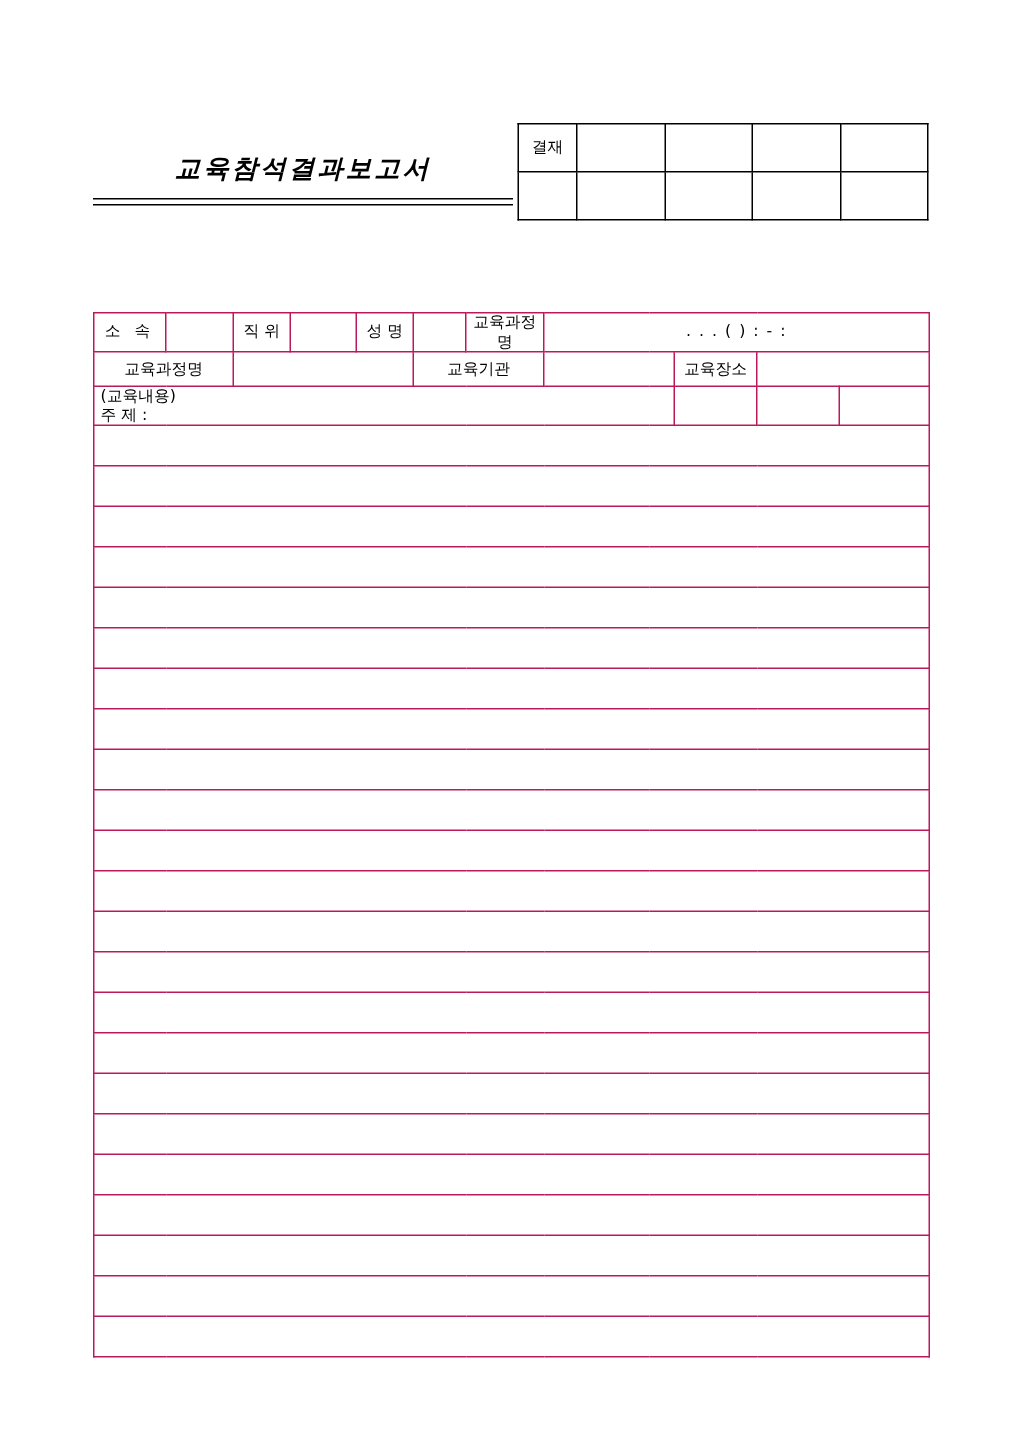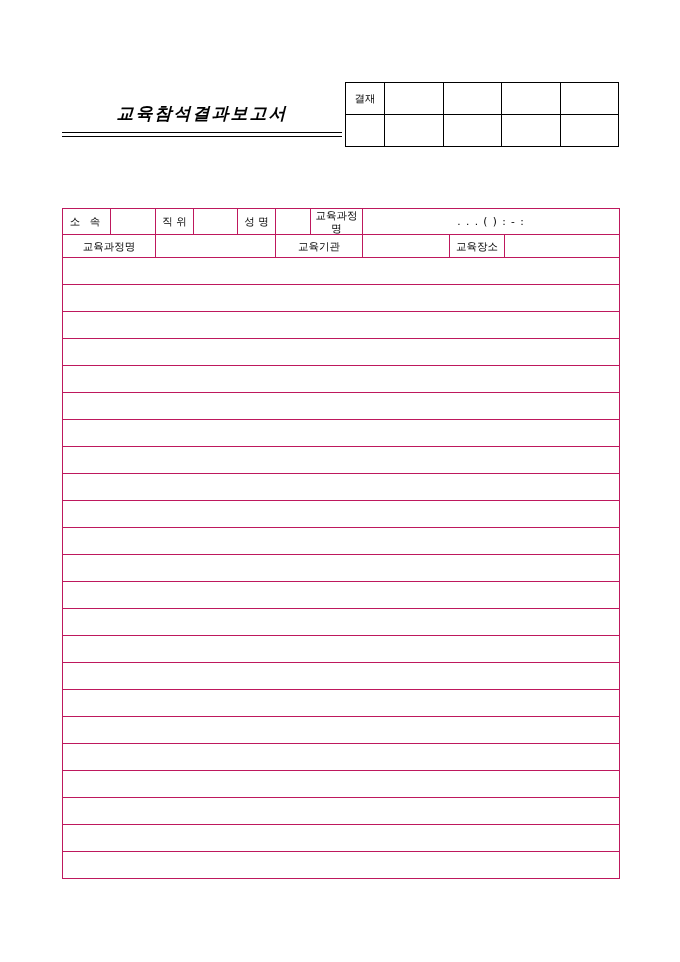--- a/index.html
+++ b/index.html
@@ -174,20 +174,29 @@
 
       <tr>
         <td class="lbl-c" colspan="2">교육과정명</td>
         <td colspan="3"></td>
         <td class="lbl-c" colspan="2">교육기관</td>
         <td colspan="2"></td>
         <td class="lbl-c">교육장소</td>
         <td colspan="2"></td>
       </tr>
 
+      <tr>
+        <td class="content-head" colspan="9">
+          <span>(교육내용)</span><br>
+          <span>주      제 :</span>
+        </td>
+        <td></td>
+        <td></td>
+        <td></td>
+      </tr>
 
     <tr class="blank-row">
           <td colspan="12"></td>
         </tr>
         <tr class="blank-row">
           <td colspan="12"></td>
         </tr>
         <tr class="blank-row">
           <td colspan="12"></td>
         </tr>

